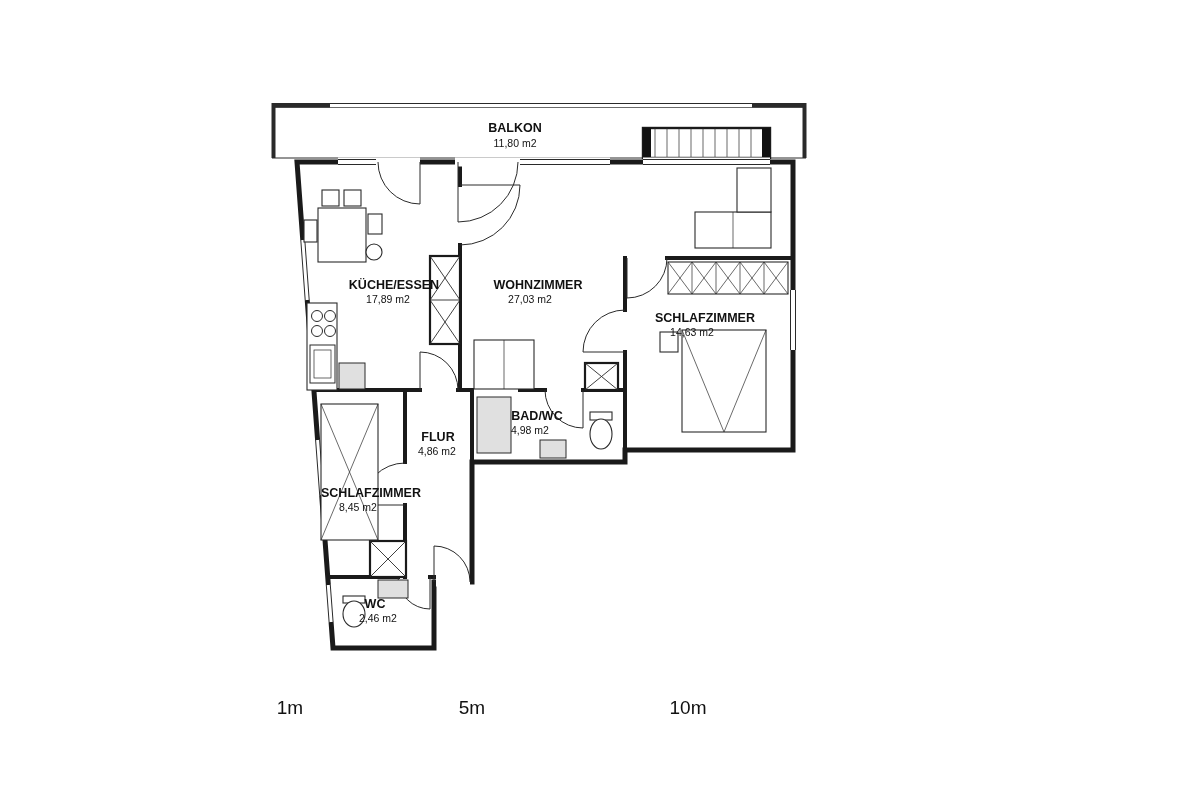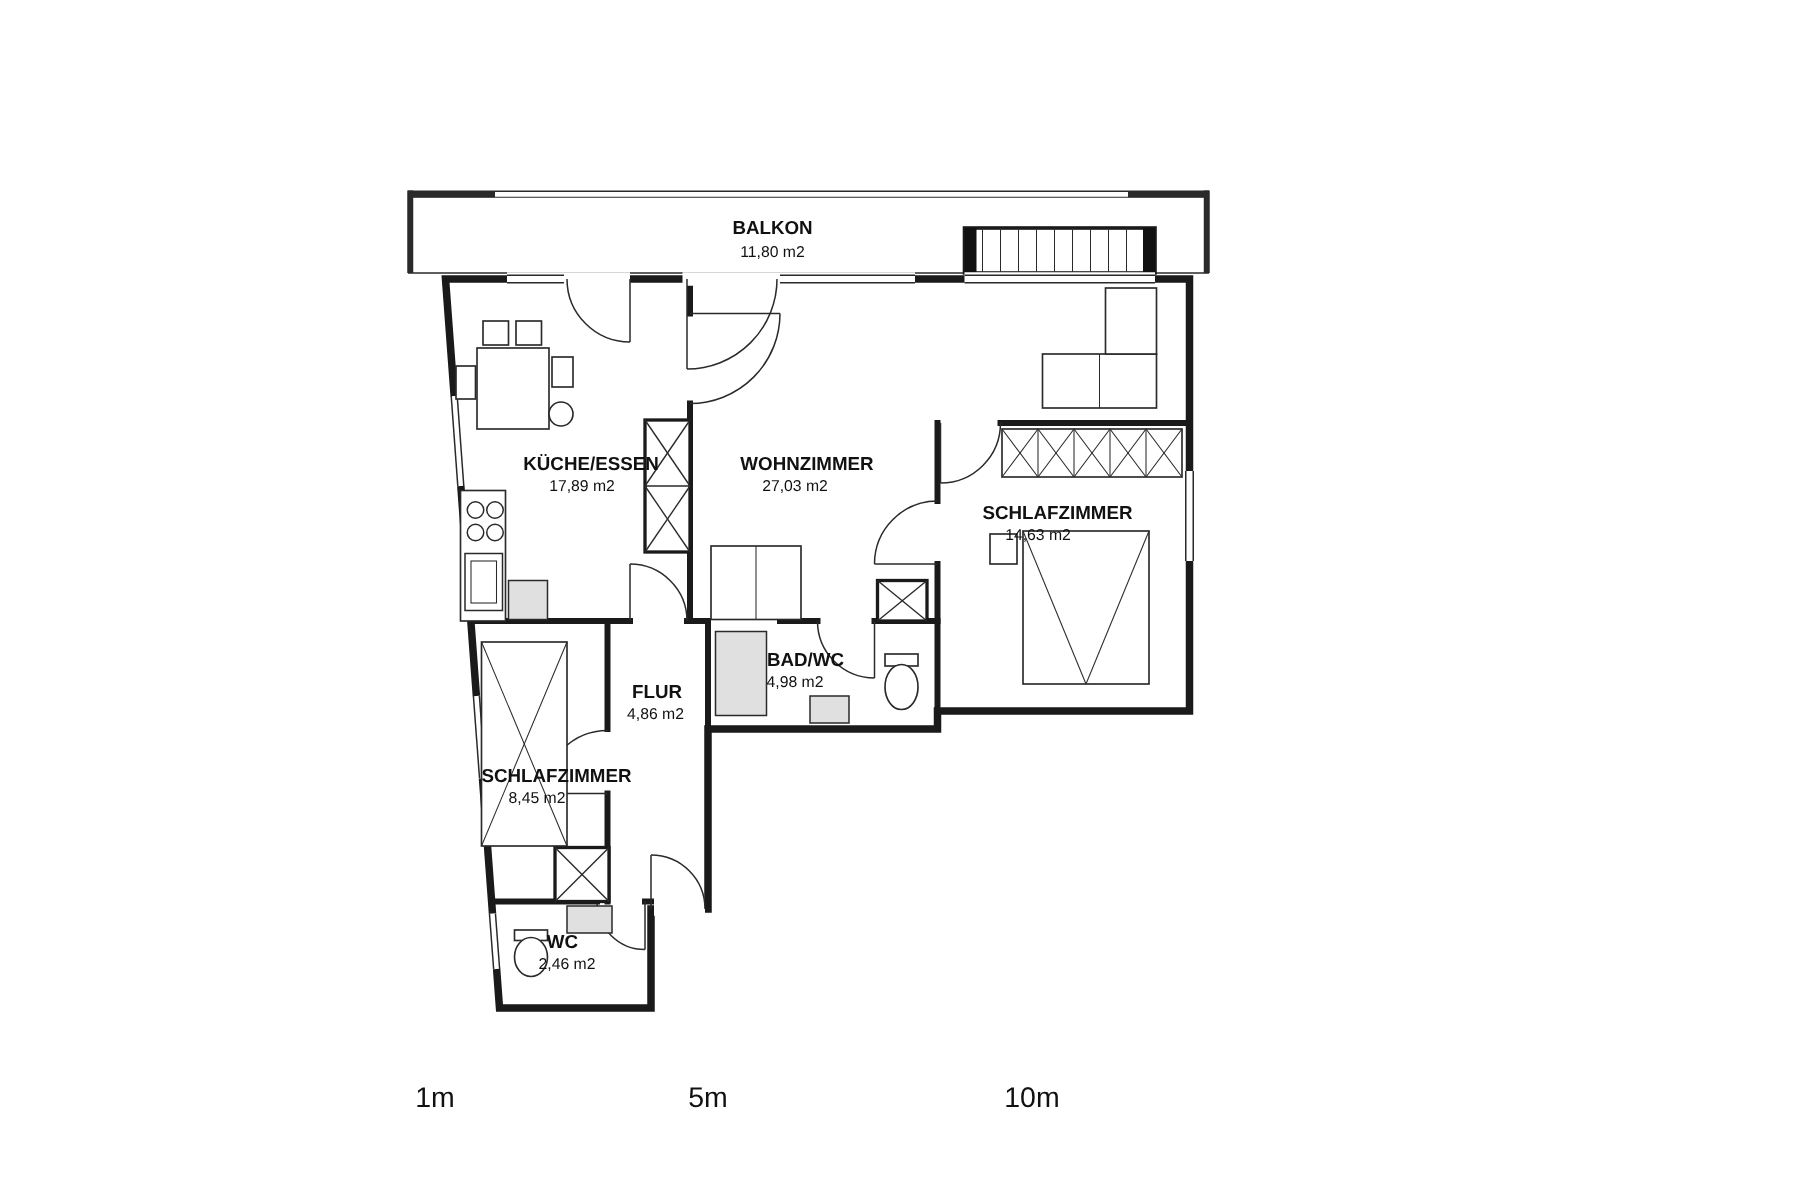--- a/index.html
+++ b/index.html
@@ -4,21 +4,21 @@
 <style>
   :root{
     --wall:#1a1a1a;
     --thin:#2a2a2a;
     --furn:#e0e0e0;
     --bg:#ffffff;
   }
   html,body{margin:0;padding:0;background:var(--bg);}
   .canvas{
     position:relative;width:1200px;height:728px;background:var(--bg);
-    font-family:"Liberation Sans",sans-serif;overflow:hidden;margin-top:24px;
+    font-family:"Liberation Sans",sans-serif;overflow:hidden;
   }
   svg{display:block;}
   .wall{stroke:var(--wall);stroke-width:5;fill:none;stroke-linecap:square;}
   .iwall{stroke:var(--wall);stroke-width:4;fill:none;stroke-linecap:square;}
   .whiteout{stroke:#ffffff;stroke-width:9;fill:none;stroke-linecap:butt;}
   .thinln{stroke:var(--thin);stroke-width:1;fill:none;}
   .thinner{stroke:var(--thin);stroke-width:0.7;fill:none;}
   .furnln{stroke:var(--thin);stroke-width:1.1;fill:#ffffff;}
   .furngray{stroke:var(--thin);stroke-width:1;}
   .doorarc{stroke:var(--thin);stroke-width:1;fill:none;}

